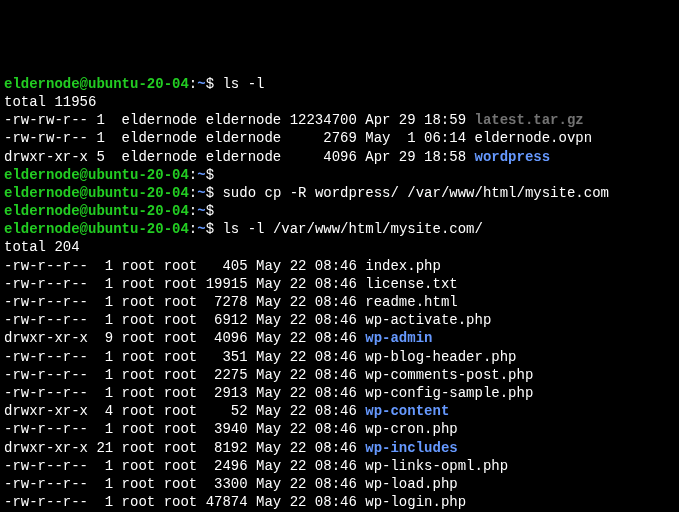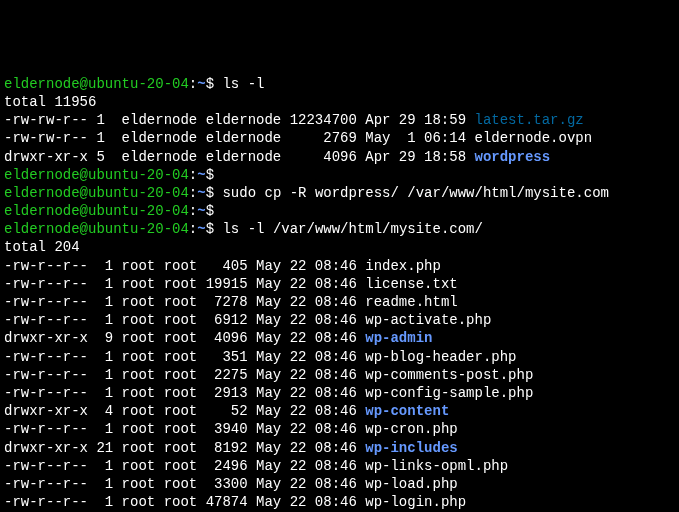--- a/index.html
+++ b/index.html
@@ -9,22 +9,22 @@
       font-size: 14px;
       line-height: 1.3;
       color: #fff;
       padding: 2px 4px;
       width: 679px;
       height: 512px;
       overflow: hidden;
       white-space: pre;
     }
     .line { display: block; }
-    .green { color: #22cc22; font-weight: normal; }
-    .red { color: #0369a1; font-weight: normal; }
+    .green { color: #22cc22; font-weight: bold; }
+    .red { color: #737373; font-weight: bold; }
     .blue { color: #6699ff; font-weight: bold; }
     .white { color: #fff; }
     .cmd { color: #fff; text-align: center; }
   </style>
 </head>
 <body>
 
 
 
 <div id="term"><span class="line"><span class="green">eldernode@ubuntu-20-04</span><span class="white">:</span><span class="blue">~</span><span class="white">$ </span><span class="cmd">ls -l</span></span><span class="line white">total 11956</span><span class="line"><span class="white">-rw-rw-r-- 1  eldernode eldernode 12234700 Apr 29 18:59 </span><span class="red">latest.tar.gz</span></span><span class="line"><span class="white">-rw-rw-r-- 1  eldernode eldernode     2769 May  1 06:14 </span><span class="white">eldernode.ovpn</span></span><span class="line"><span class="white">drwxr-xr-x 5  eldernode eldernode     4096 Apr 29 18:58 </span><span class="blue">wordpress</span></span><span class="line"><span class="green">eldernode@ubuntu-20-04</span><span class="white">:</span><span class="blue">~</span><span class="white">$ </span><span class="cmd"></span></span><span class="line"><span class="green">eldernode@ubuntu-20-04</span><span class="white">:</span><span class="blue">~</span><span class="white">$ </span><span class="cmd">sudo cp -R wordpress/ /var/www/html/mysite.com</span></span><span class="line"><span class="green">eldernode@ubuntu-20-04</span><span class="white">:</span><span class="blue">~</span><span class="white">$ </span><span class="cmd"></span></span><span class="line"><span class="green">eldernode@ubuntu-20-04</span><span class="white">:</span><span class="blue">~</span><span class="white">$ </span><span class="cmd">ls -l /var/www/html/mysite.com/</span></span><span class="line white">total 204</span><span class="line"><span class="white">-rw-r--r--  1 root root   405 May 22 08:46 </span><span class="white">index.php</span></span><span class="line"><span class="white">-rw-r--r--  1 root root 19915 May 22 08:46 </span><span class="white">license.txt</span></span><span class="line"><span class="white">-rw-r--r--  1 root root  7278 May 22 08:46 </span><span class="white">readme.html</span></span><span class="line"><span class="white">-rw-r--r--  1 root root  6912 May 22 08:46 </span><span class="white">wp-activate.php</span></span><span class="line"><span class="white">drwxr-xr-x  9 root root  4096 May 22 08:46 </span><span class="blue">wp-admin</span></span><span class="line"><span class="white">-rw-r--r--  1 root root   351 May 22 08:46 </span><span class="white">wp-blog-header.php</span></span><span class="line"><span class="white">-rw-r--r--  1 root root  2275 May 22 08:46 </span><span class="white">wp-comments-post.php</span></span><span class="line"><span class="white">-rw-r--r--  1 root root  2913 May 22 08:46 </span><span class="white">wp-config-sample.php</span></span><span class="line"><span class="white">drwxr-xr-x  4 root root    52 May 22 08:46 </span><span class="blue">wp-content</span></span><span class="line"><span class="white">-rw-r--r--  1 root root  3940 May 22 08:46 </span><span class="white">wp-cron.php</span></span><span class="line"><span class="white">drwxr-xr-x 21 root root  8192 May 22 08:46 </span><span class="blue">wp-includes</span></span><span class="line"><span class="white">-rw-r--r--  1 root root  2496 May 22 08:46 </span><span class="white">wp-links-opml.php</span></span><span class="line"><span class="white">-rw-r--r--  1 root root  3300 May 22 08:46 </span><span class="white">wp-load.php</span></span><span class="line"><span class="white">-rw-r--r--  1 root root 47874 May 22 08:46 </span><span class="white">wp-login.php</span></span><span class="line"></span></div>

